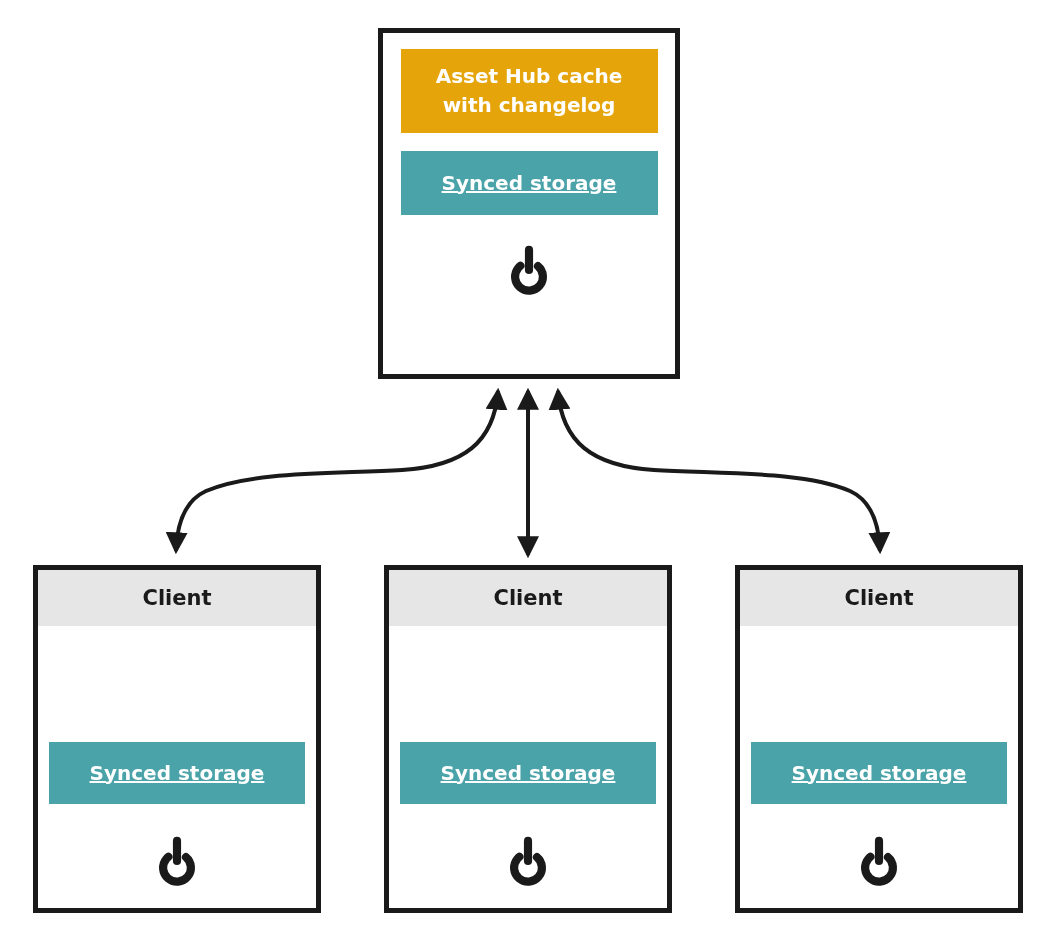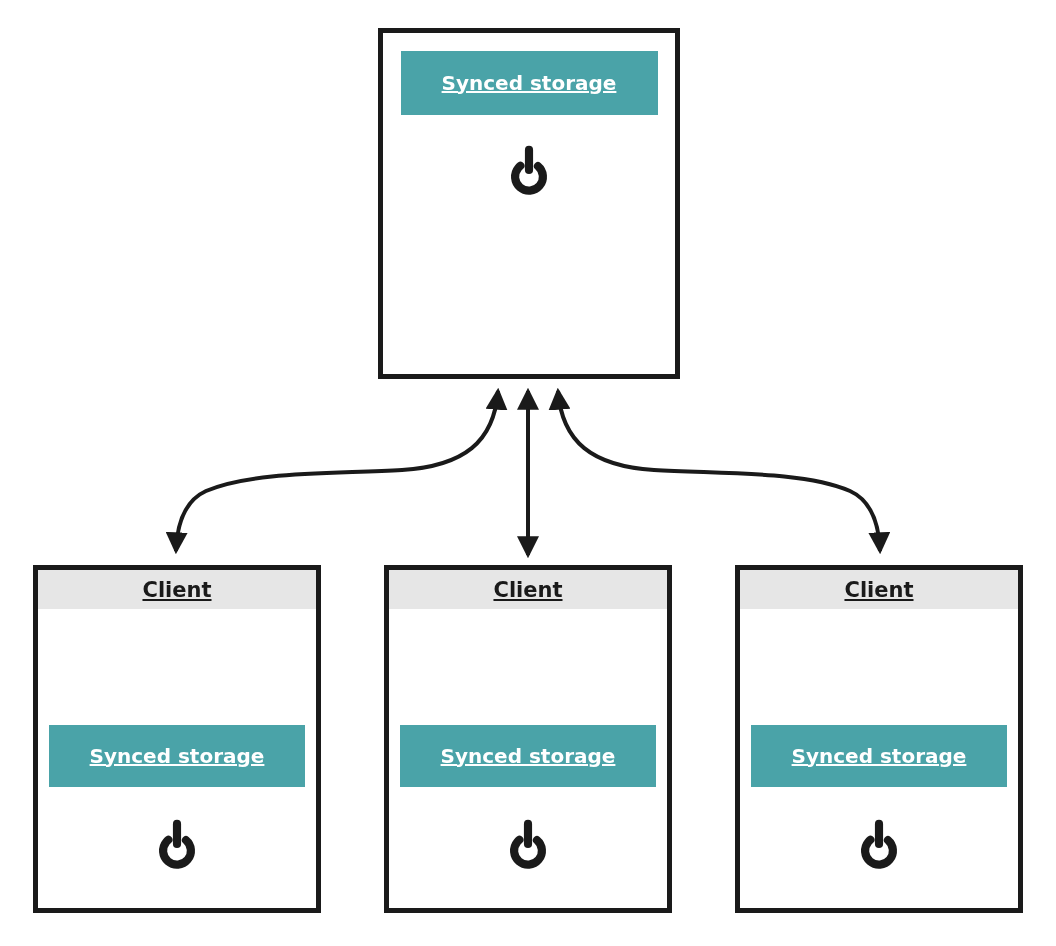--- a/index.html
+++ b/index.html
@@ -24,21 +24,21 @@
     display:flex;flex-direction:column;align-items:center;
   }
   .node-header{
     width:100%;height:55px;flex:0 0 auto;
     display:flex;align-items:center;justify-content:center;
     font-weight:bold;font-size:21px;color:var(--ink);
   }
   .server-box{left:378px;top:28px;width:302px;height:351px;}
   .server-box .node-header{background:var(--server-header);}
   .client-box{width:288px;height:348px;top:565px;}
-  .client-box .node-header{background:var(--client-header);height:39px;text-decoration:underline;}
+  .client-box .node-header{background:var(--client-header);height:56px;}
   .client-1{left:33px;}
   .client-2{left:384px;}
   .client-3{left:735px;}
   .component{
     display:flex;align-items:center;justify-content:center;
     text-align:center;color:var(--text-light);
     font-weight:bold;font-size:20px;line-height:1.45;
     padding:0 12px;
   }
   .cache-box{width:257px;height:84px;margin-top:16px;background:var(--cache);}
@@ -48,20 +48,21 @@
   .server-box .power{margin-top:30px;}
   .client-box .power{margin-top:32px;}
   .arrows{position:absolute;left:0;top:0;pointer-events:none;}
 </style>
 </head>
 <body>
 
 <div class="stage">
 
   <div class="node server-box">
+    <div class="component cache-box">Asset Hub cache with changelog</div>
     <div class="component storage-box">Synced storage</div>
     <svg class="power" width="48" height="52" viewBox="0 0 100 108">
       <circle cx="50" cy="66" r="29" fill="none" stroke="#1a1a1a" stroke-width="17" stroke-linecap="round" stroke-dasharray="142 41" transform="rotate(-50 50 66)"></circle>
       <line x1="50" y1="10" x2="50" y2="52" stroke="#1a1a1a" stroke-width="17" stroke-linecap="round"></line>
     </svg>
   </div>
 
   <div class="node client-box client-1">
     <div class="node-header">Client</div>
     <div class="component storage-box">Synced storage</div>

